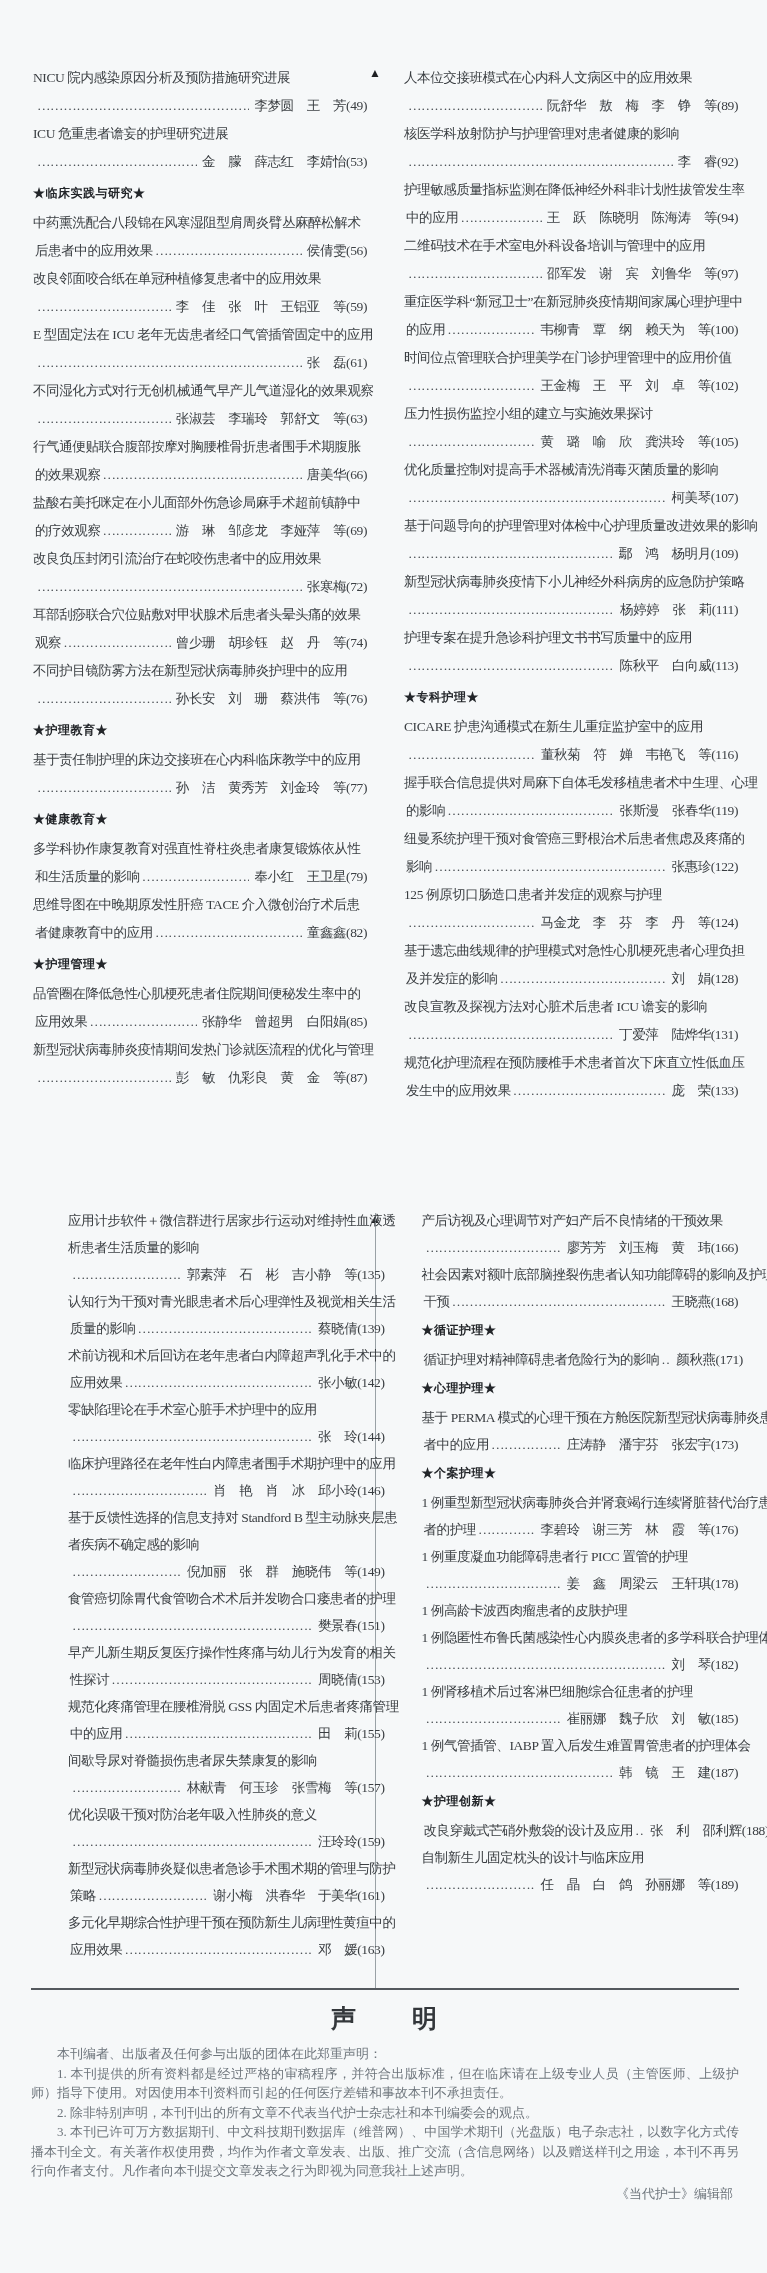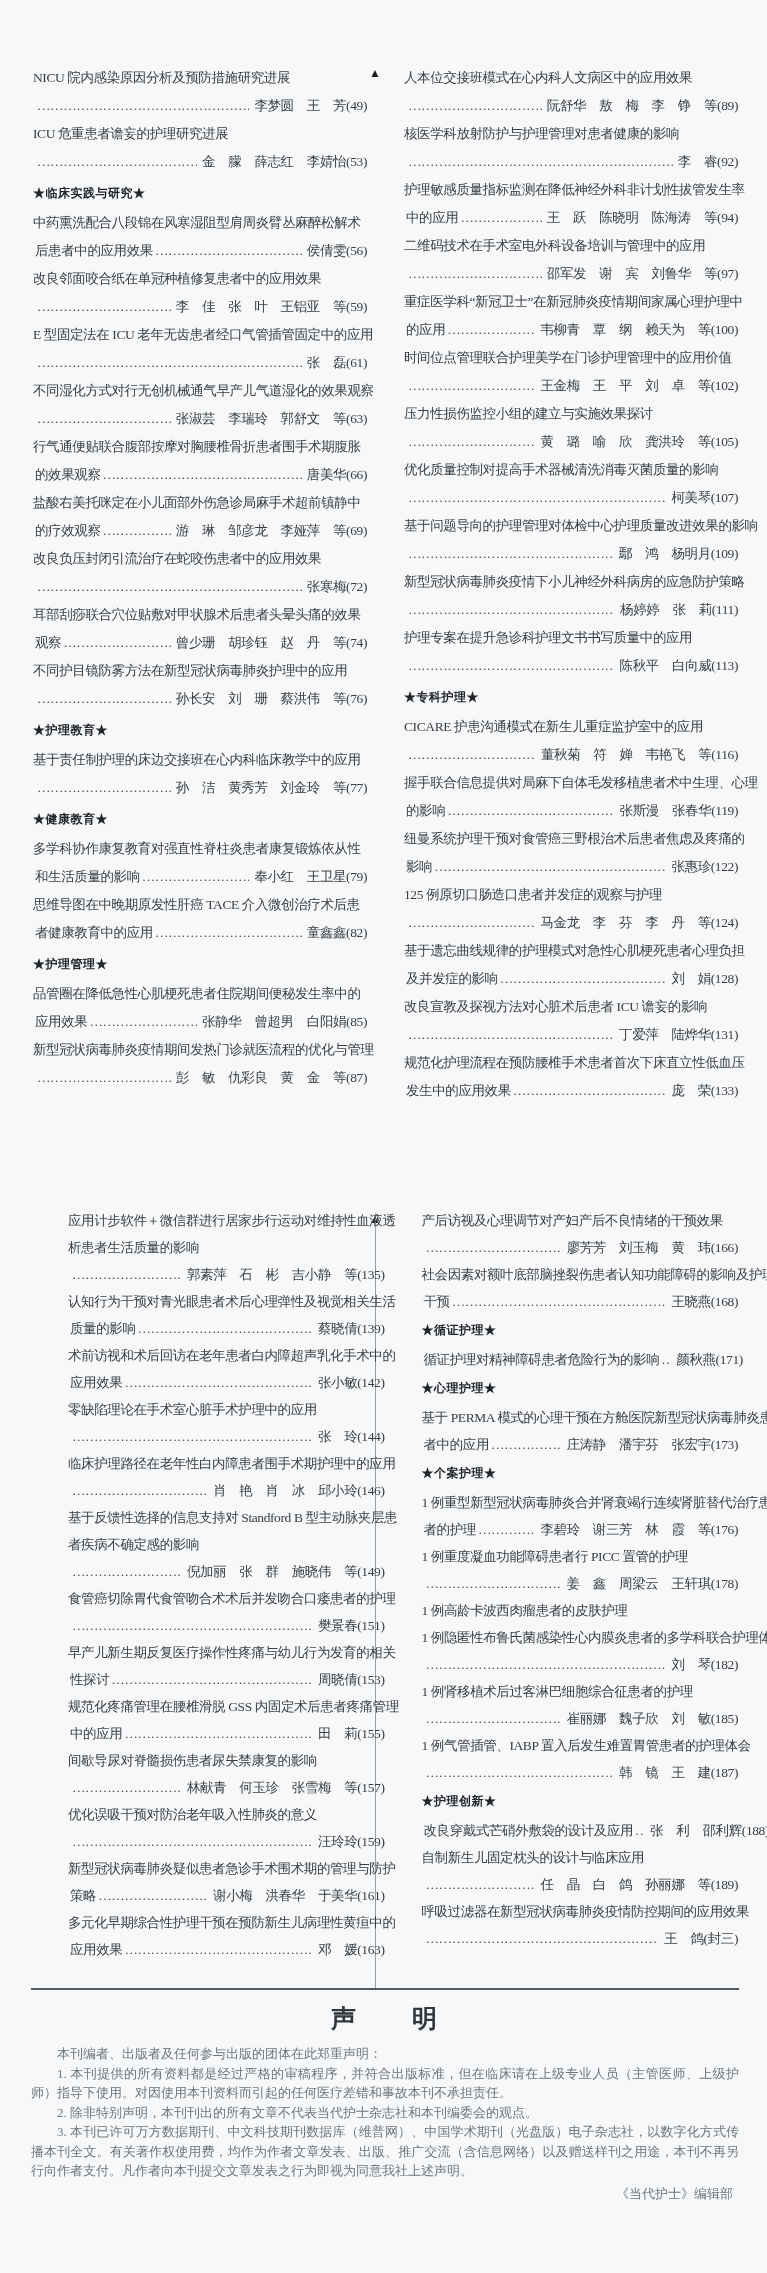--- a/index.html
+++ b/index.html
@@ -526,27 +526,20 @@
             <span class="tail">改良穿戴式芒硝外敷袋的设计及应用</span>
             <span class="dots"></span>
             <span class="ref">张　利　邵利辉(188)</span>
           </div>
         </div>
         <div class="entry">
           <div class="tline">自制新生儿固定枕头的设计与临床应用</div>
           <div class="lastline">
             <span class="dots"></span>
             <span class="ref">任　晶　白　鸽　孙丽娜　等(189)</span>
-          </div>
-        </div>
-        <div class="entry">
-          <div class="tline">呼吸过滤器在新型冠状病毒肺炎疫情防控期间的应用效果</div>
-          <div class="lastline">
-            <span class="dots"></span>
-            <span class="ref">王　鸽(封三)</span>
           </div>
         </div>
       </div>
   </div>
 
   <div class="rule"></div>
 
   <div class="statement">
     <div class="statement-title">声　　明</div>
     <p>本刊编者、出版者及任何参与出版的团体在此郑重声明：</p>

